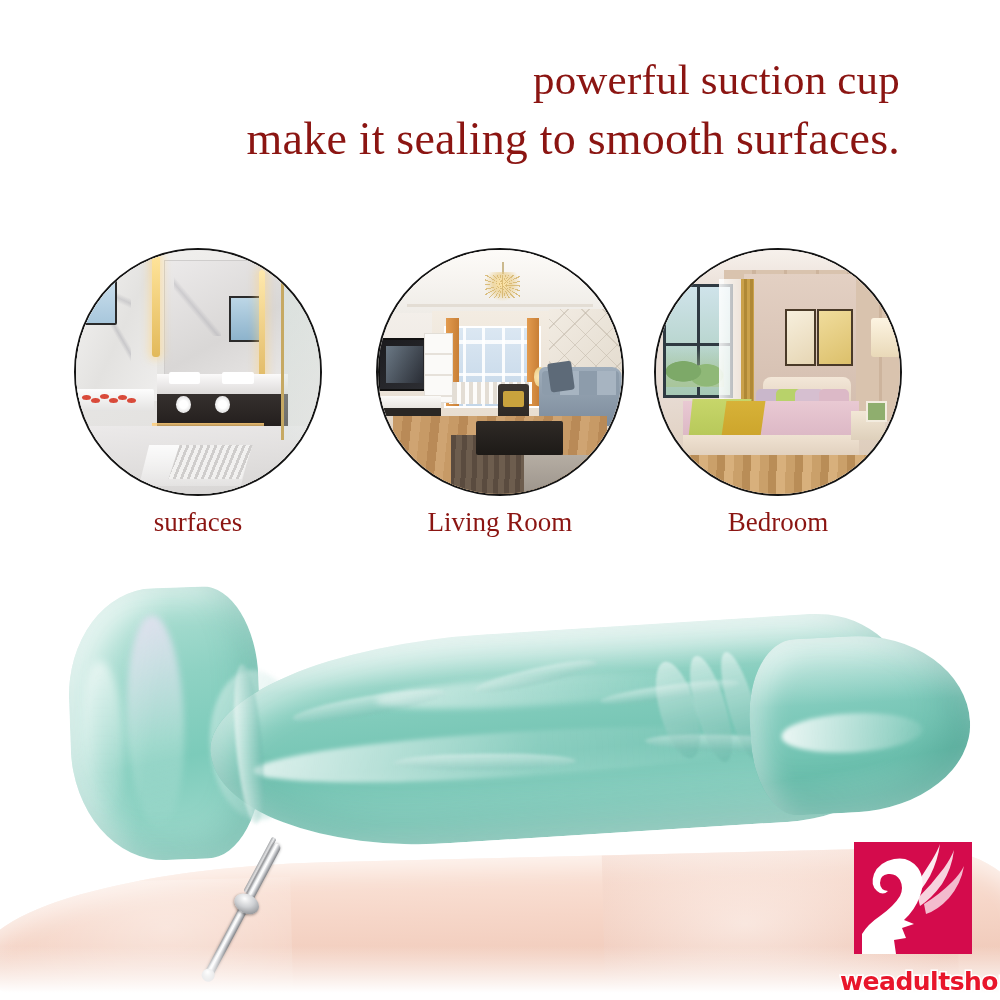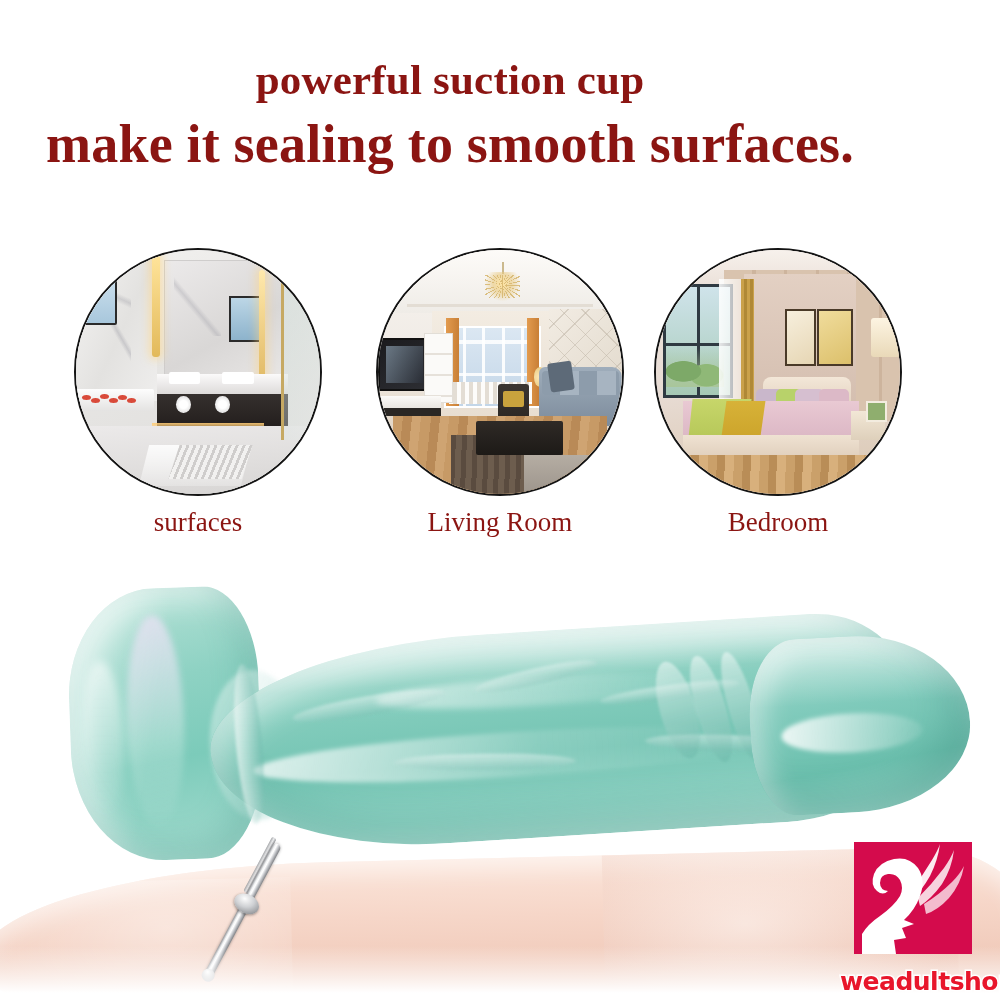--- a/index.html
+++ b/index.html
@@ -8,29 +8,29 @@
     background:#ffffff;
     font-family:"Liberation Serif", serif;
     overflow:hidden;
     position:relative;
   }
   .page{position:relative;width:1000px;height:1000px;background:#fff;overflow:hidden;}
 
   
   .headline{
     position:absolute;left:0;top:52px;width:900px;
-    text-align:center;
+    text-align:right;
     color:#8b1512;
     font-family:"Liberation Serif", serif;
-    font-weight:700;
+    font-weight:400;
     line-height:1.32;
     letter-spacing:.2px;
   }
   .headline .l1{display:block;font-size:43px;}
-  .headline .l2{display:block;font-size:54px;}
+  .headline .l2{display:block;font-size:46px;}
 
   
   .scenes{
     position:absolute;left:0;top:248px;width:1000px;height:310px;
   }
   .scene{
     position:absolute;top:0;width:248px;
   }
   .scene.s1{left:74px;}
   .scene.s2{left:376px;}

